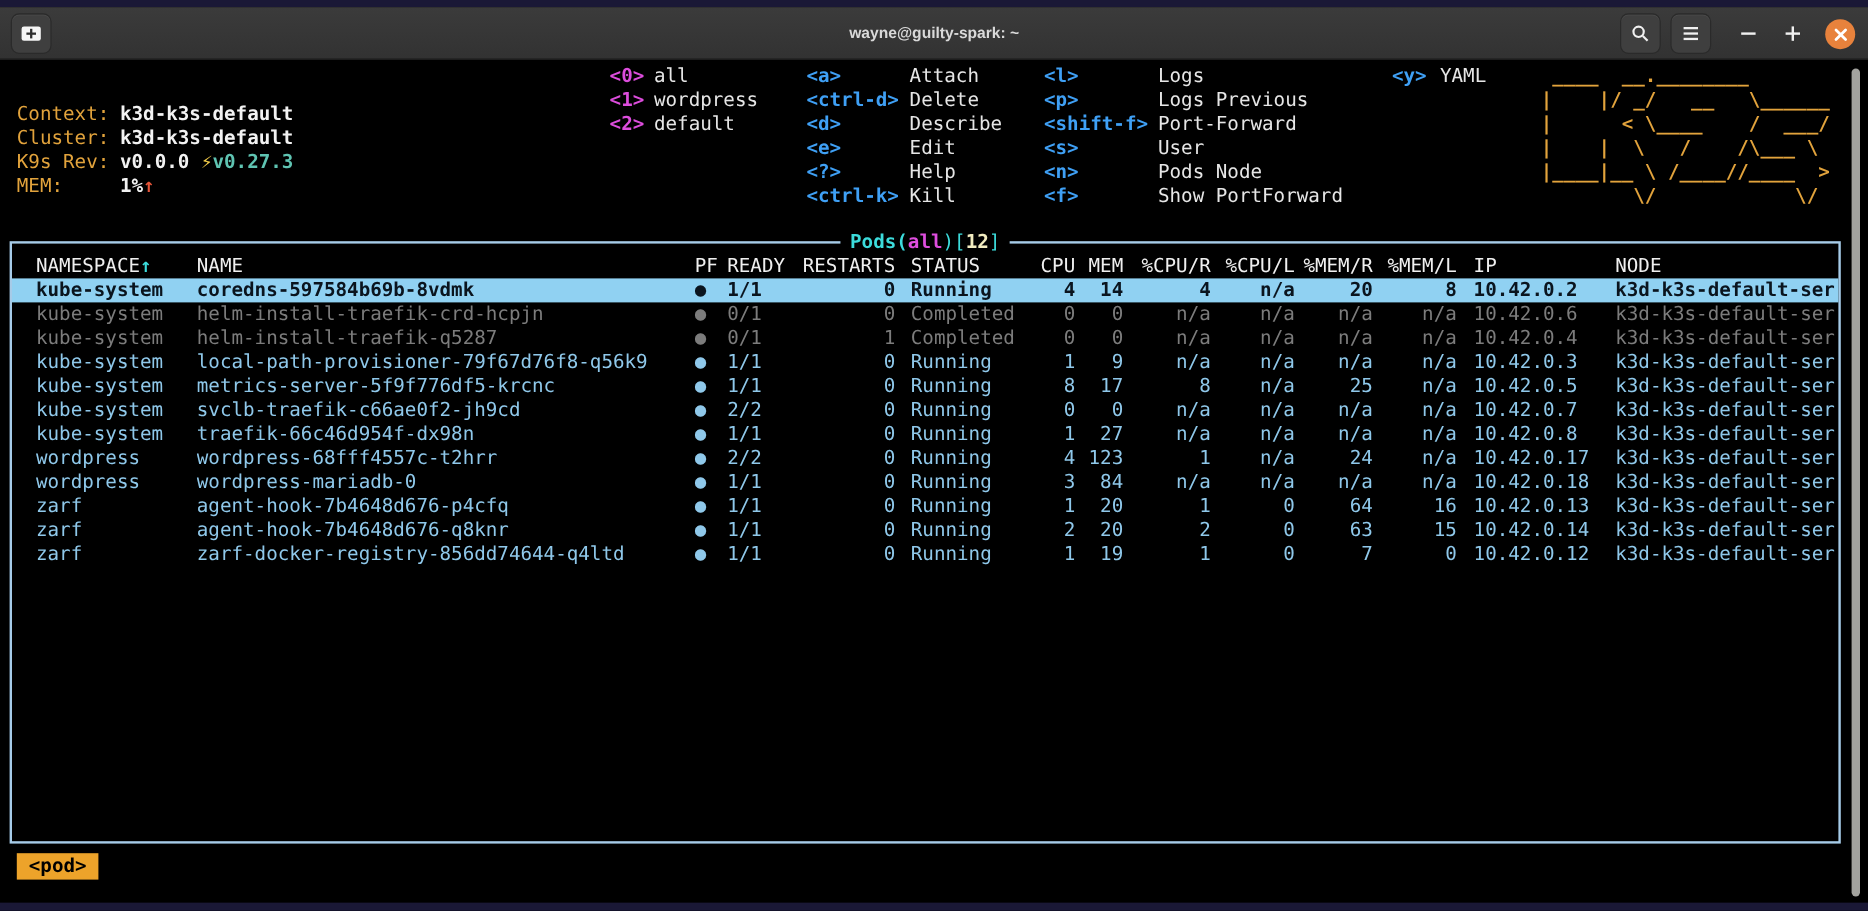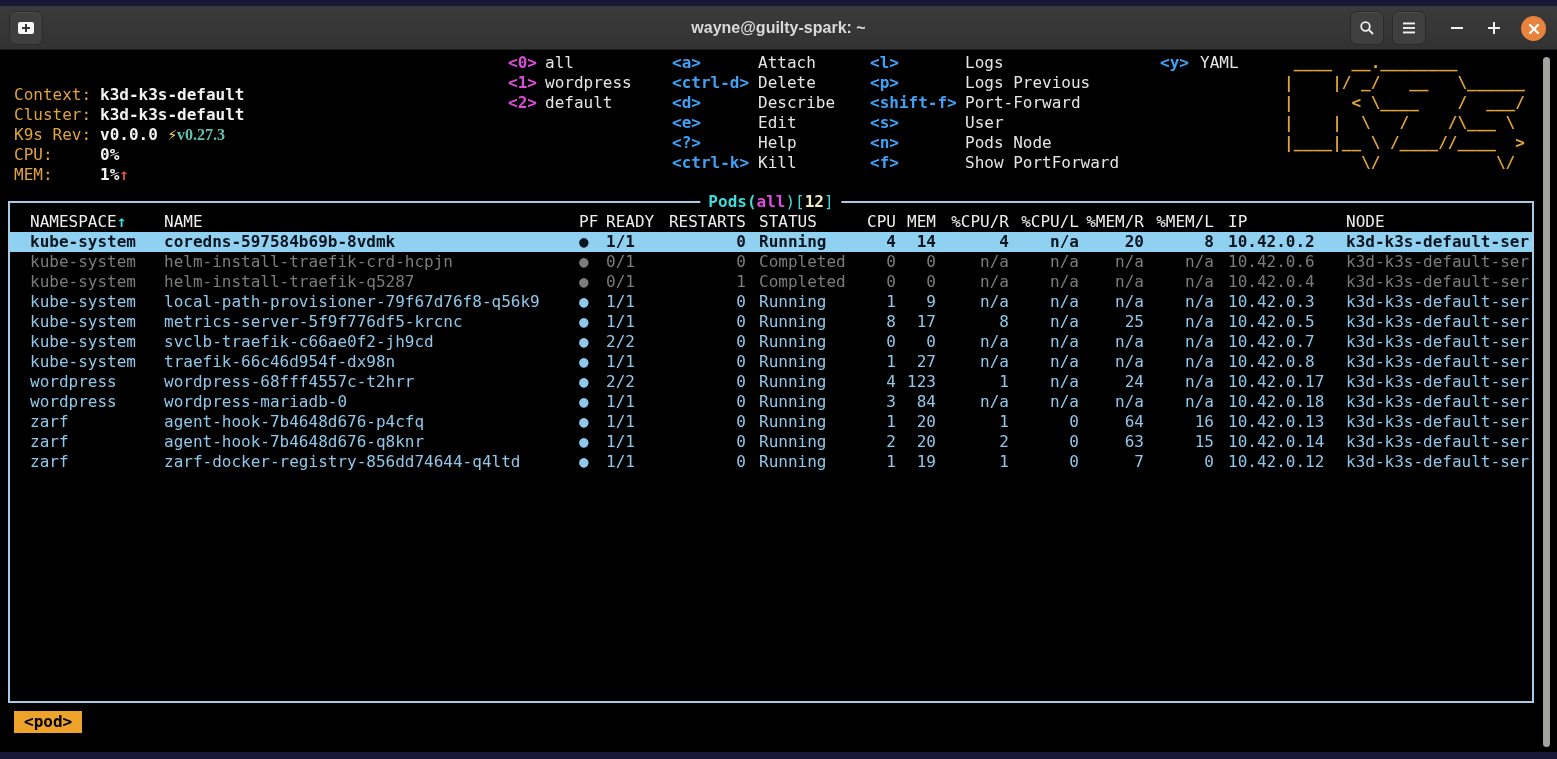--- a/index.html
+++ b/index.html
@@ -23,32 +23,32 @@
   .tb-btn.newtab{left:9px;}
   .tb-btn.search{left:1350px;}
   .tb-btn.menu{left:1392px;}
   .ghost-btn{position:absolute;top:7px;width:28px;height:30px;background:transparent;border:none;
     display:flex;align-items:center;justify-content:center;cursor:pointer;}
   .ghost-btn.min{left:1443px;}
   .ghost-btn.max{left:1480px;}
   .close-btn{position:absolute;top:10px;left:1521px;width:25px;height:25px;border-radius:50%;
     background:#e8823c;border:none;display:flex;align-items:center;justify-content:center;cursor:pointer;}
   .tb-title{position:absolute;left:50%;top:0;transform:translateX(-50%);height:44px;
-    line-height:44px;color:#d9d9d9;font-weight:bold;font-size:16px;}
+    line-height:44px;color:#d9d9d9;font-weight:bold;font-size:13px;}
 
   
   .terminal{position:absolute;top:45px;left:0;right:0;bottom:0;background:var(--term);
     font-size:16px;line-height:20px;color:var(--white);}
 
   
   .cluster-info{position:absolute;left:14px;top:2px;margin-top:32px;}
   .ci-row{display:flex;height:20px;white-space:pre;}
   .ci-label{display:inline-block;width:86px;color:var(--orange);}
   .seg-white{color:var(--white);font-weight:bold;}
-  .seg-teal{color:var(--teal);font-weight:bold;font-family:Liberation Serif, serif;}
+  .seg-teal{color:var(--teal);font-weight:bold;}
   .seg-yellow{color:var(--yellow);}
   .seg-red{color:var(--red);font-weight:bold;}
 
   
   .hk{position:absolute;top:2px;}
   .hk.g1{left:508px;} .hk.g2{left:672px;} .hk.g3{left:870px;} .hk.g4{left:1160px;}
   .hk-row{display:flex;height:20px;white-space:pre;}
   .hk-key{font-weight:bold;display:inline-block;}
   .g1 .hk-key{min-width:29px;margin-right:8px;color:var(--magenta);}
   .g2 .hk-key{min-width:78px;margin-right:8px;color:var(--blue);}
@@ -126,21 +126,20 @@
         <line x1="10" y1="2" x2="2" y2="10" stroke="#fff" stroke-width="2.3" stroke-linecap="round"></line>
       </svg>
     </button>
   </div>
 
   <div class="terminal">
     <div class="cluster-info">
         <div class="ci-row"><span class="ci-label">Context:</span><span class="ci-value"><span class="seg-white">k3d-k3s-default</span></span></div>
         <div class="ci-row"><span class="ci-label">Cluster:</span><span class="ci-value"><span class="seg-white">k3d-k3s-default</span></span></div>
         <div class="ci-row"><span class="ci-label">K9s Rev:</span><span class="ci-value"><span class="seg-white">v0.0.0 </span><span class="seg-yellow">⚡</span><span class="seg-teal">v0.27.3</span></span></div>
-        <div class="ci-row"><span class="ci-label">CPU:</span><span class="ci-value"><span class="seg-white">0%</span></span></div>
         <div class="ci-row"><span class="ci-label">MEM:</span><span class="ci-value"><span class="seg-white">1%</span><span class="seg-red">↑</span></span></div>
       </div>
     <div class="hk g1">
         <div class="hk-row"><span class="hk-key">&lt;0&gt;</span><span class="hk-label">all</span></div>
         <div class="hk-row"><span class="hk-key">&lt;1&gt;</span><span class="hk-label">wordpress</span></div>
         <div class="hk-row"><span class="hk-key">&lt;2&gt;</span><span class="hk-label">default</span></div>
       </div>
     <div class="hk g2">
         <div class="hk-row"><span class="hk-key">&lt;a&gt;</span><span class="hk-label">Attach</span></div>
         <div class="hk-row"><span class="hk-key">&lt;ctrl-d&gt;</span><span class="hk-label">Delete</span></div>

